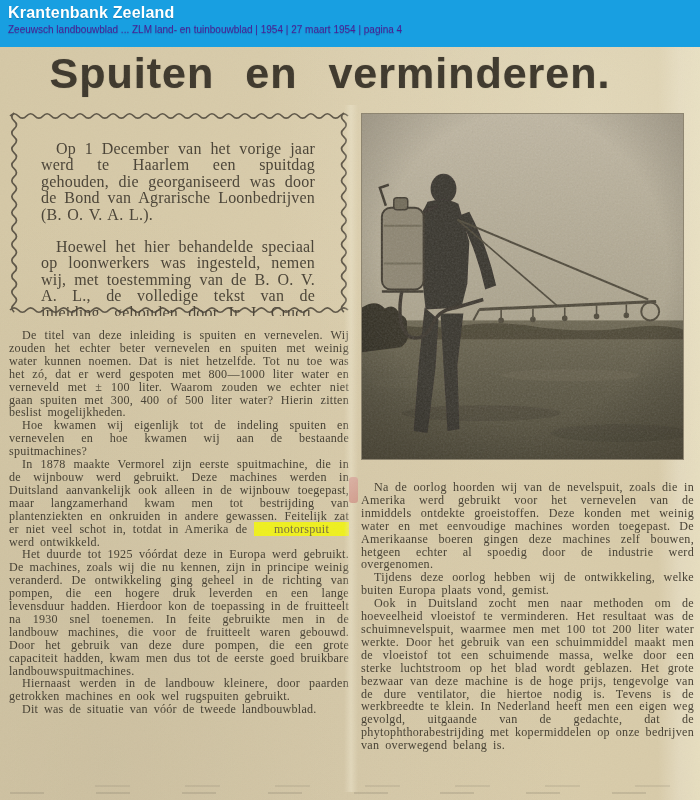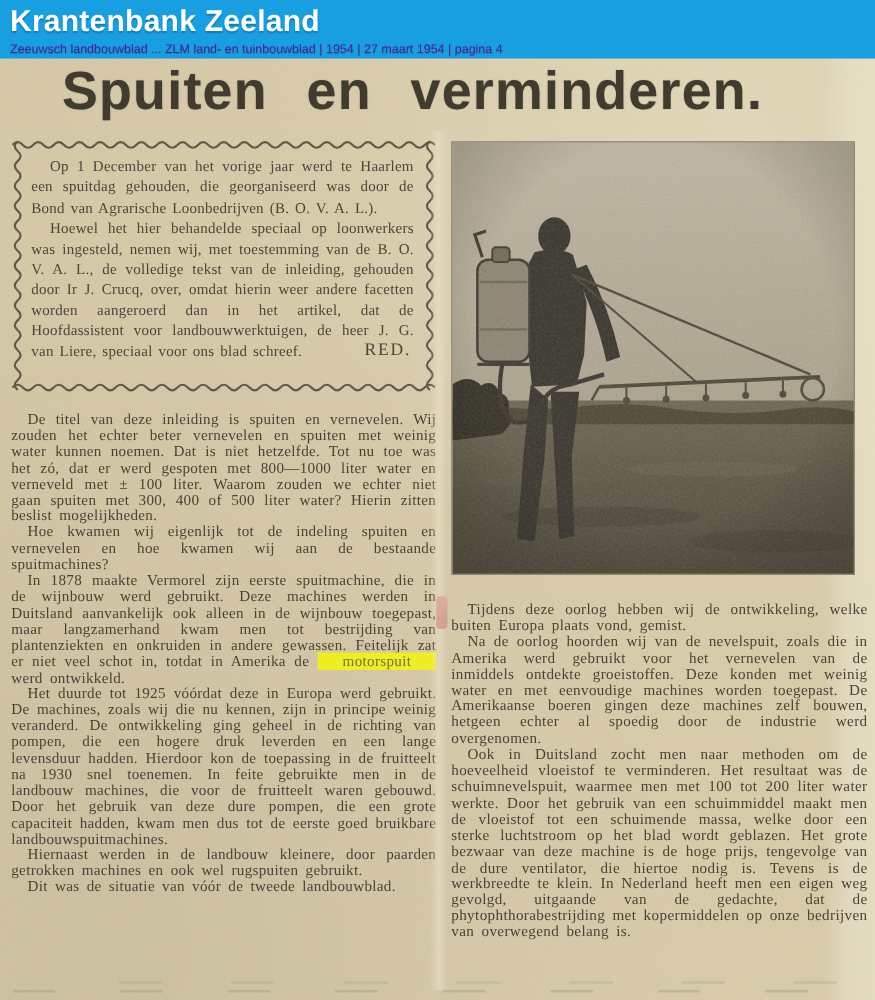--- a/index.html
+++ b/index.html
@@ -3,21 +3,21 @@
 <meta charset="utf-8">
 <style>
   html,body{margin:0;padding:0;background:#222;}
   .stage{position:relative;width:700px;height:800px;overflow:hidden;
          font-family:"Liberation Serif",serif;background:#d7caa8;}
 
   
   .topbar{position:absolute;top:0;left:0;width:700px;height:47px;
           background:var(--blue,#189fe1);color:#fff;box-sizing:border-box;
           padding:4px 0 0 8px;font-family:"Liberation Sans",sans-serif;}
-  .topbar h1{margin:0;font-size:24px;font-weight:700;letter-spacing:.2px;
+  .topbar h1{margin:0;font-size:16px;font-weight:700;letter-spacing:.2px;
              text-shadow:0 1px 1px rgba(0,60,100,.35);cursor:pointer;}
   .crumb{margin-top:2px;font-size:10px;color:#4c1d95;
          text-shadow:0 1px 1px rgba(0,60,100,.3);}
 
   
   .paper{position:absolute;top:47px;left:0;width:700px;height:753px;color:#4a4336;
          background:
            radial-gradient(ellipse at 85% 8%, rgba(238,230,203,.45), transparent 40%),
            radial-gradient(ellipse at 15% 95%, rgba(186,174,146,.35), transparent 55%),
            linear-gradient(90deg,#d5c8a6 0%,#d9ccab 50%,#d8cba9 94%,#e3d9bd 97%,#e7debf 100%);}
@@ -28,21 +28,21 @@
             letter-spacing:1px;word-spacing:.42em;color:#3e382c;
             text-shadow:0 0 1px rgba(62,56,44,.45);}
 
   .col-left{position:absolute;left:9px;top:64px;width:340px;}
   .col-right{position:absolute;left:361px;top:64px;width:333px;}
 
   
   .intro-box{position:relative;height:205px;box-sizing:border-box;
              padding:14px 18px 8px 16px;margin-bottom:13px;overflow:hidden;}
   .intro-box svg.wavy{position:absolute;inset:0;width:100%;height:100%;}
-  .intro-box p{margin:0;font-size:12px;line-height:16.4px;text-align:justify;
+  .intro-box p{margin:16px;font-size:16px;line-height:16.4px;text-align:justify;
                text-indent:15px;letter-spacing:.2px;word-spacing:1.5px;color:#4a4336;}
   .sig{text-align:right;margin-top:-16.4px;padding-right:2px;font-size:14px;
        letter-spacing:1.5px;}
 
   .para{margin:0;font-size:12.1px;line-height:12.9px;text-align:justify;
         text-indent:13px;letter-spacing:.25px;word-spacing:2.5px;color:#464033;}
   .col-right .para{letter-spacing:.3px;}
 
   mark{background:var(--hl,#eff01f);color:#776d3f;padding:0 20px;}
 
@@ -172,22 +172,22 @@
                 <circle cx="266" cy="202" r="2"></circle>
             </g>
             <circle cx="290" cy="198" r="9" fill="none" stroke-width="2"></circle>
           </g>
 
           <rect width="323" height="346" filter="url(#grain)" opacity="0.16"></rect>
           <rect width="323" height="346" fill="url(#vig)"></rect>
         </svg>
       </figure>
 
+      <p class="para">Na de oorlog hoorden wij van de nevelspuit, zoals die in Amerika werd gebruikt voor het vernevelen van de inmiddels ontdekte groeistoffen. Deze konden met weinig water en met eenvoudige machines worden toegepast. De Amerikaanse boeren gingen deze machines zelf bouwen, hetgeen echter al spoedig door de industrie werd overgenomen.</p>
       <p class="para">Tijdens deze oorlog hebben wij de ontwikkeling, welke buiten Europa plaats vond, gemist.</p>
-      <p class="para">Na de oorlog hoorden wij van de nevelspuit, zoals die in Amerika werd gebruikt voor het vernevelen van de inmiddels ontdekte groeistoffen. Deze konden met weinig water en met eenvoudige machines worden toegepast. De Amerikaanse boeren gingen deze machines zelf bouwen, hetgeen echter al spoedig door de industrie werd overgenomen.</p>
       <p class="para">Ook in Duitsland zocht men naar methoden om de hoeveelheid vloeistof te verminderen. Het resultaat was de schuimnevelspuit, waarmee men met 100 tot 200 liter water werkte. Door het gebruik van een schuimmiddel maakt men de vloeistof tot een schuimende massa, welke door een sterke luchtstroom op het blad wordt geblazen. Het grote bezwaar van deze machine is de hoge prijs, tengevolge van de dure ventilator, die hiertoe nodig is. Tevens is de werkbreedte te klein. In Nederland heeft men een eigen weg gevolgd, uitgaande van de gedachte, dat de phytophthorabestrijding met kopermiddelen op onze bedrijven van overwegend belang is.</p>
     </section>
 
     <div class="gutter"></div>
     <div class="speck"></div>
     <div class="bottom-marks"></div>
     <div class="bottom-marks2"></div>
 
     <svg class="grain-overlay" viewBox="0 0 700 753" preserveAspectRatio="none">
       <filter id="pgrain">

